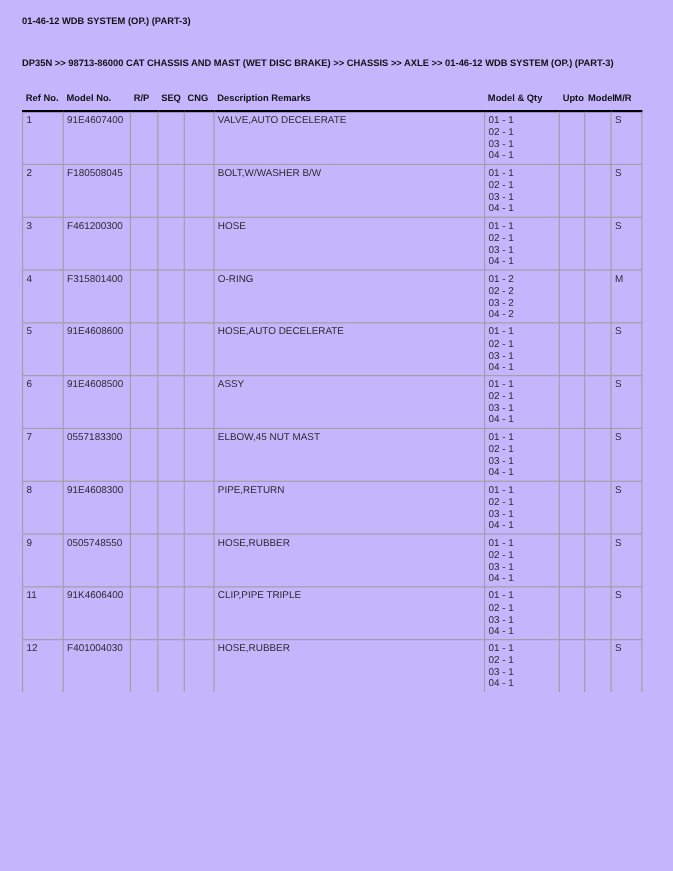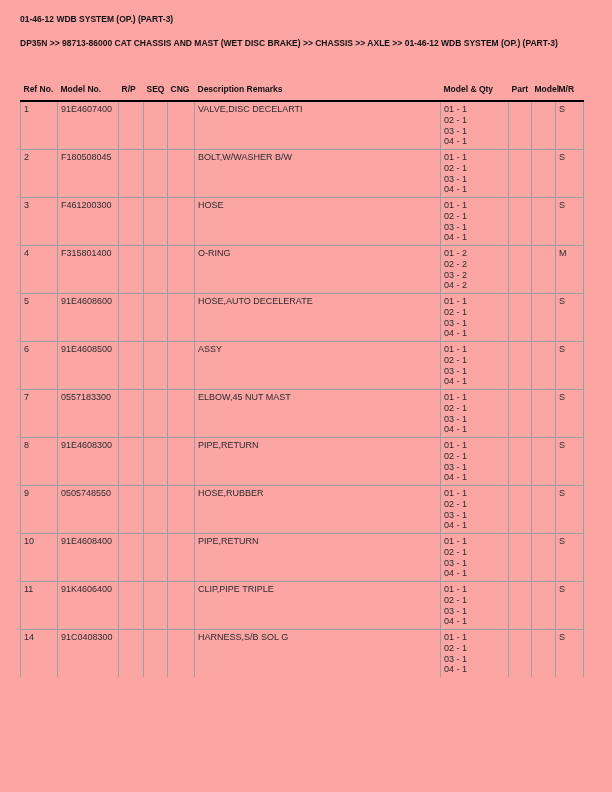--- a/index.html
+++ b/index.html
@@ -4,37 +4,37 @@
 <style>
   html, body {
     margin: 0;
     padding: 0;
     background: #ffffff;
   }
   .page {
     position: relative;
     width: 612px;
     height: 792px;
-    background: #fca5a5;
+    background: #c4b5fd;
     font-family: "Liberation Sans", sans-serif;
     overflow: hidden;
   }
   .doc-title {
     position: absolute;
     left: 20px;
     top: 14px;
     font-size: 8.5px;
     font-weight: 700;
     color: #111111;
     white-space: nowrap;
   }
   .breadcrumb {
     position: absolute;
     left: 20px;
-    top: 38px;
+    top: 52px;
     width: 584px;
     font-size: 8.5px;
     font-weight: 700;
     color: #111111;
   }
   table.parts {
     position: absolute;
     left: 20px;
     top: 84px;
     width: 563px;
@@ -94,33 +94,33 @@
     </colgroup>
     <thead>
       <tr id="thead-row">
           <th>Ref No.</th>
           <th>Model No.</th>
           <th>R/P</th>
           <th>SEQ</th>
           <th>CNG</th>
           <th>Description Remarks</th>
           <th>Model &amp; Qty</th>
-          <th>Part</th>
+          <th>Upto</th>
           <th>Model</th>
           <th>M/R</th>
         </tr>
     </thead>
     <tbody id="tbody-rows">
         <tr>
           <td>1</td>
           <td>91E4607400</td>
           <td></td>
           <td></td>
           <td></td>
-          <td>VALVE,DISC DECELARTI</td>
+          <td>VALVE,AUTO DECELERATE</td>
           <td>
             <div class="qline">01 - 1</div>
             <div class="qline">02 - 1</div>
             <div class="qline">03 - 1</div>
             <div class="qline">04 - 1</div>
           </td>
           <td></td>
           <td></td>
           <td>S</td>
         </tr>
@@ -254,60 +254,43 @@
             <div class="qline">01 - 1</div>
             <div class="qline">02 - 1</div>
             <div class="qline">03 - 1</div>
             <div class="qline">04 - 1</div>
           </td>
           <td></td>
           <td></td>
           <td>S</td>
         </tr>
         <tr>
-          <td>10</td>
-          <td>91E4608400</td>
-          <td></td>
-          <td></td>
-          <td></td>
-          <td>PIPE,RETURN</td>
-          <td>
-            <div class="qline">01 - 1</div>
-            <div class="qline">02 - 1</div>
-            <div class="qline">03 - 1</div>
-            <div class="qline">04 - 1</div>
-          </td>
-          <td></td>
-          <td></td>
-          <td>S</td>
-        </tr>
-        <tr>
           <td>11</td>
           <td>91K4606400</td>
           <td></td>
           <td></td>
           <td></td>
           <td>CLIP,PIPE TRIPLE</td>
           <td>
             <div class="qline">01 - 1</div>
             <div class="qline">02 - 1</div>
             <div class="qline">03 - 1</div>
             <div class="qline">04 - 1</div>
           </td>
           <td></td>
           <td></td>
           <td>S</td>
         </tr>
         <tr>
-          <td>14</td>
-          <td>91C0408300</td>
-          <td></td>
-          <td></td>
-          <td></td>
-          <td>HARNESS,S/B SOL G</td>
+          <td>12</td>
+          <td>F401004030</td>
+          <td></td>
+          <td></td>
+          <td></td>
+          <td>HOSE,RUBBER</td>
           <td>
             <div class="qline">01 - 1</div>
             <div class="qline">02 - 1</div>
             <div class="qline">03 - 1</div>
             <div class="qline">04 - 1</div>
           </td>
           <td></td>
           <td></td>
           <td>S</td>
         </tr>

